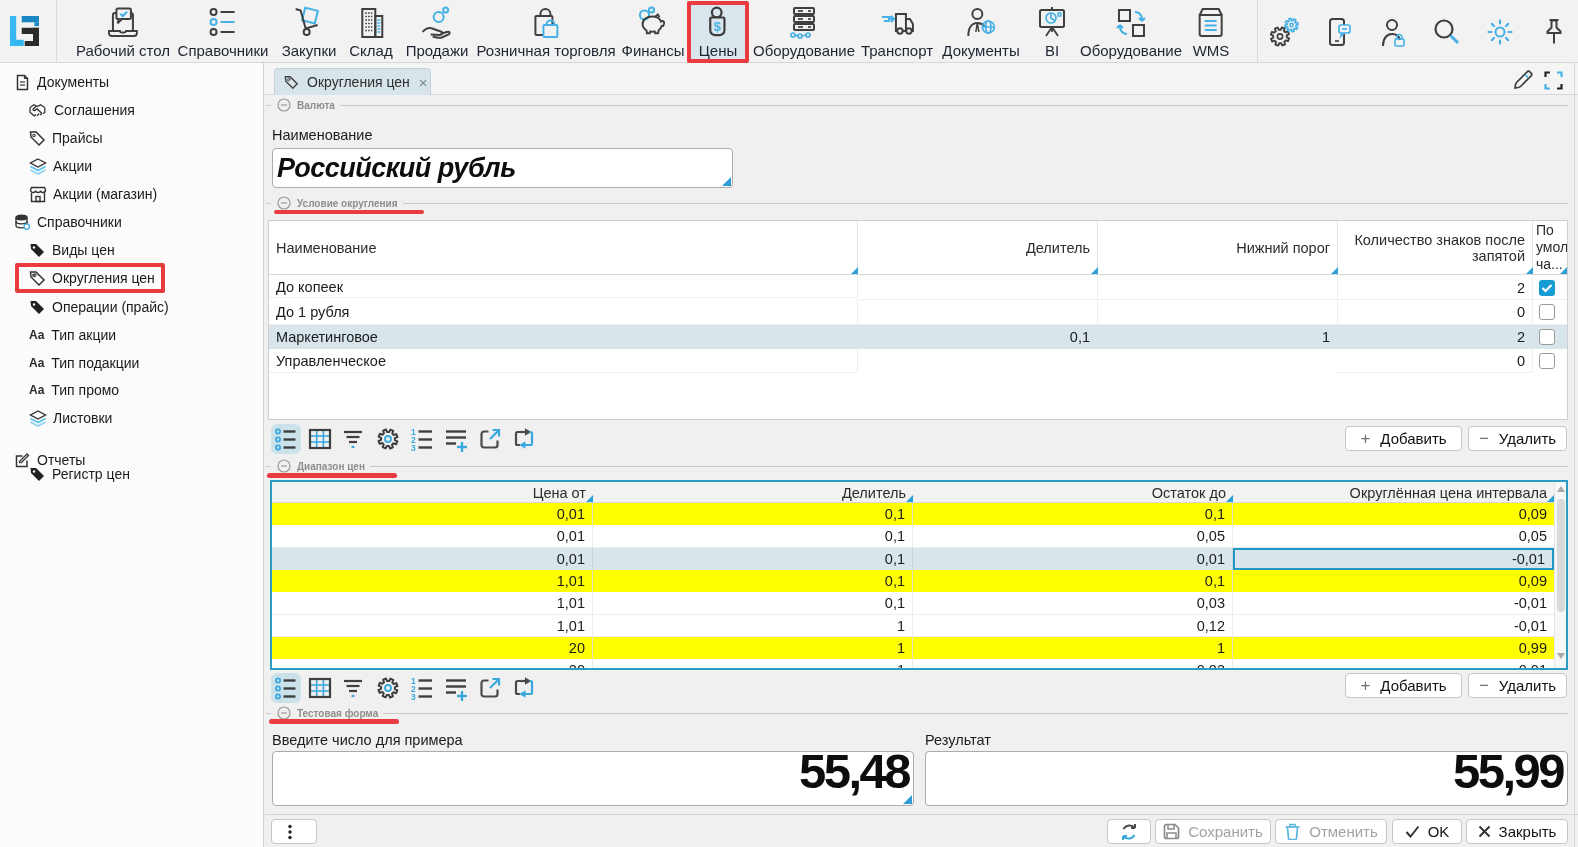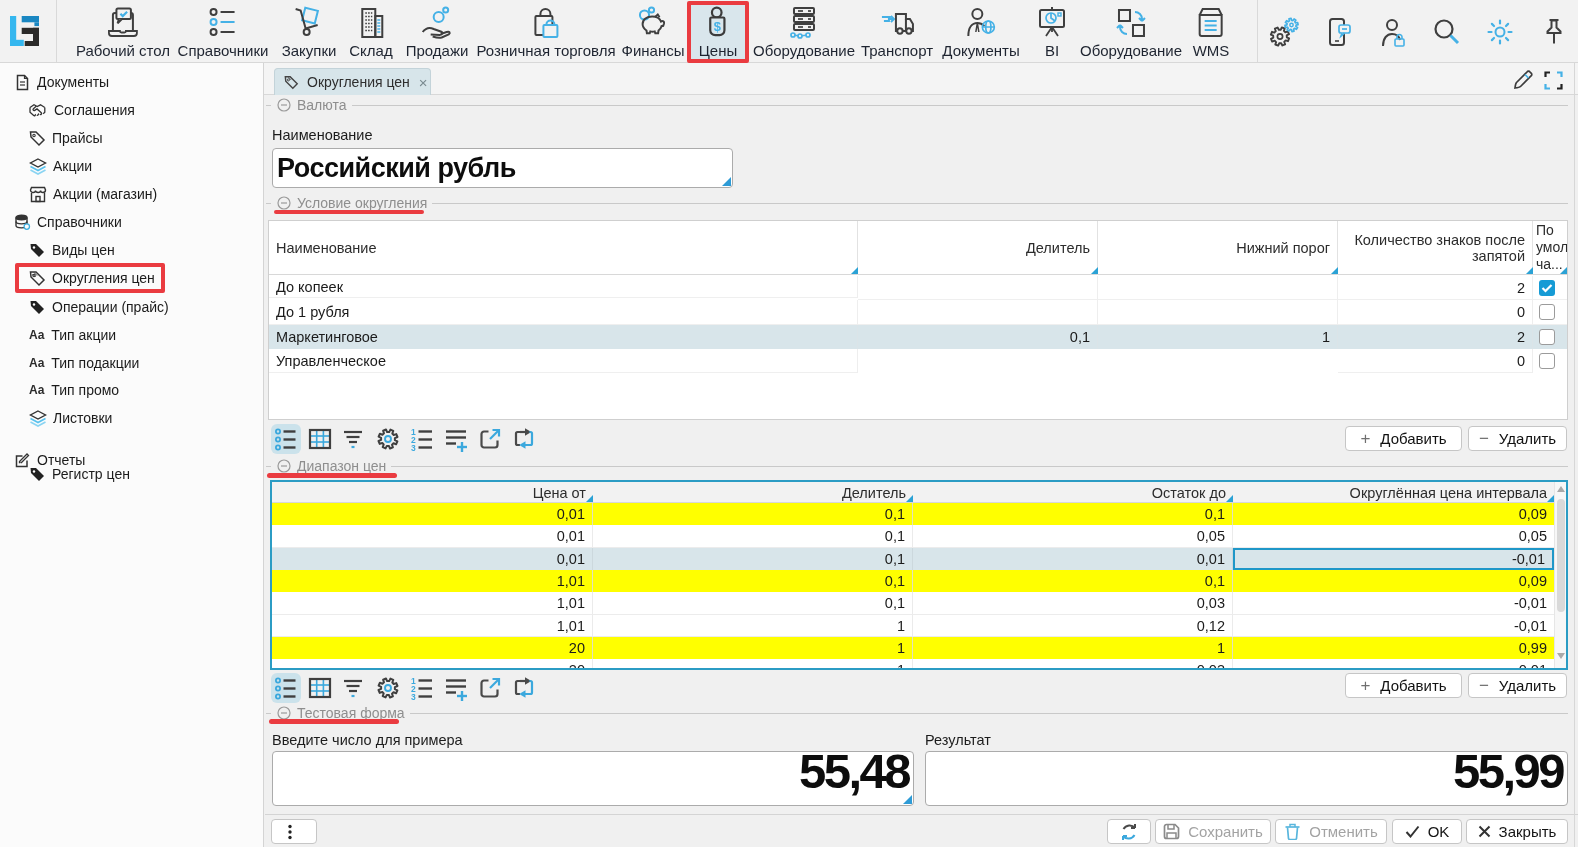--- a/index.html
+++ b/index.html
@@ -23,21 +23,21 @@
 .ti svg { margin-right:6px; }
 .ti .aa { font-size:12px; font-weight:bold; color:#2b2b2b; margin-right:7px; letter-spacing:0px; }
 
 
 #main { position:absolute; left:264px; top:63px; width:1314px; height:784px; background:#f0f0f0; }
 #tabstrip { position:absolute; left:0; top:0; width:1314px; height:32px; background:#f4f4f4; border-bottom:1px solid #d8d8d8; }
 #tab { position:absolute; left:10px; top:5px; width:157px; height:27px; white-space:nowrap; background:#d7e5ea; border:1px solid #c3d3d9; border-bottom:none; border-radius:4px 4px 0 0; display:flex; align-items:center; font-size:14px; color:#2e2e2e; }
 #tab .x { color:#7a8a90; font-size:15px; margin-left:9px; }
 
 
-.legend { position:absolute; display:flex; align-items:center; height:14px; color:#8e8e8e; font-size:14px; white-space:nowrap; }
+.legend { position:absolute; display:flex; align-items:center; height:14px; color:#8e8e8e; font-size:10px; white-space:nowrap;font-weight:bold; }
 .legend .dash { width:5px; border-top:1px solid #c9c9c9; margin-right:6px; }
 .legend .txt { margin:0 5px 0 6px; }
 .legend .line { flex:1; border-top:1px solid #c9c9c9; }
 
 .flabel { position:absolute; font-size:14.5px; color:#1c1c1c; }
 .finput { position:absolute; background:#fff; border:1px solid #ababab; border-radius:4px; }
 .resz { position:absolute; right:1px; bottom:1px; width:0; height:0; border-bottom:9px solid #2e9bd6; border-left:9px solid transparent; }
 
 
 .tbl { position:absolute; background:#fff; }
@@ -409,21 +409,21 @@
     <div class="legend" style="left:2px;top:35px;width:1302px">
       <span class="dash"></span>
       <svg width="14" height="14" viewBox="0 0 14 14" fill="none" stroke="#9a9a9a" stroke-width="1.2">
           <circle cx="7" cy="7" r="6"></circle>
           <line x1="4" y1="7" x2="10" y2="7"></line>
         </svg>
       <span class="txt">Валюта</span>
         <span class="line"></span>
     </div>
     <div class="flabel" style="left:8px;top:64px">Наименование</div>
-    <div class="finput" style="left:8px;top:85px;width:461px;height:40px;">
+    <div class="finput" style="left:8px;top:85px;width:461px;height:40px;font-style:italic;">
       <div style="height:100%;display:flex;align-items:center;font-size:27px;font-weight:bold;color:#0d0d0d;padding-left:4px;letter-spacing:-0.5px">Российский рубль</div>
       <div class="resz"></div>
     </div>
 
     <div class="legend" style="left:2px;top:133px;width:1302px">
       <span class="dash"></span>
       <svg width="14" height="14" viewBox="0 0 14 14" fill="none" stroke="#9a9a9a" stroke-width="1.2">
           <circle cx="7" cy="7" r="6"></circle>
           <line x1="4" y1="7" x2="10" y2="7"></line>
         </svg>

